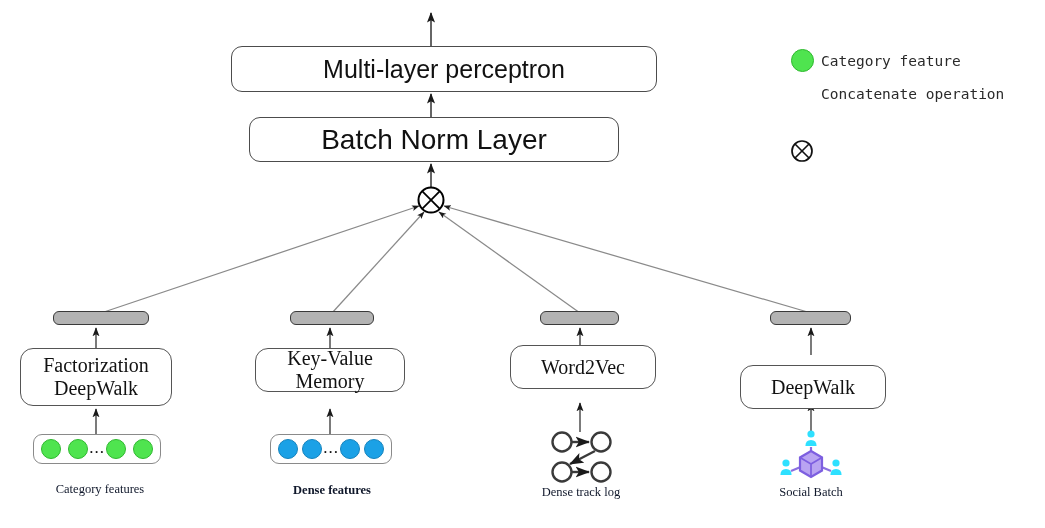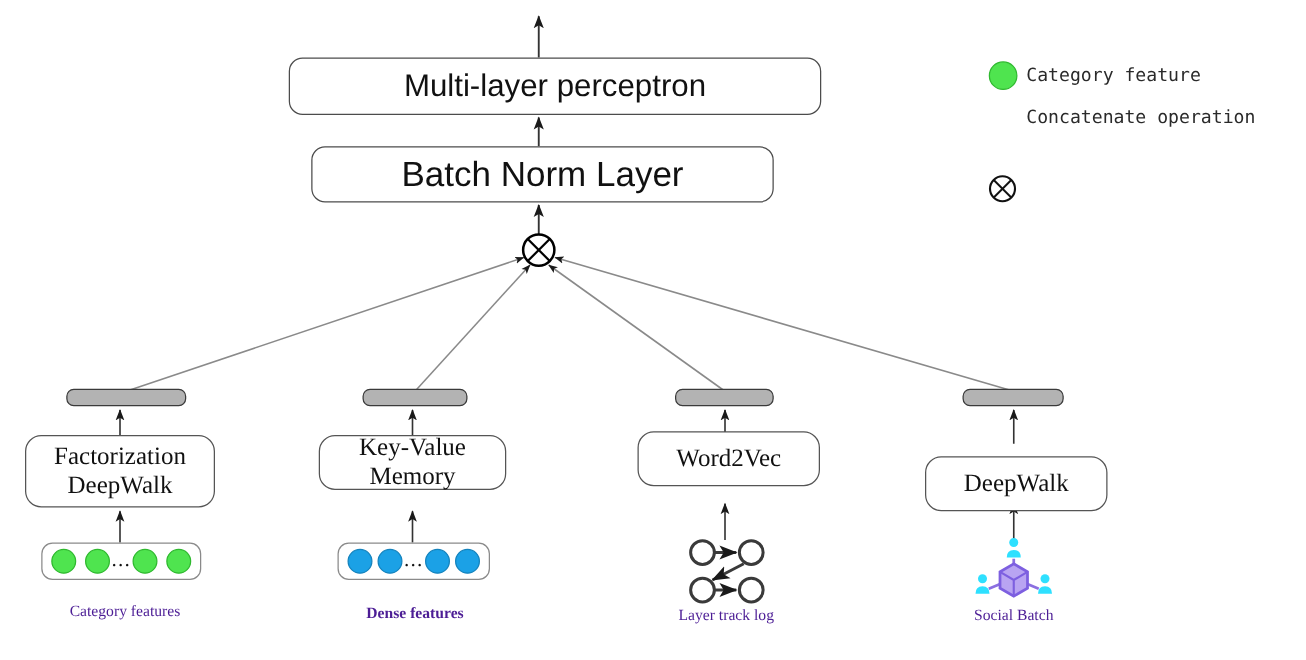--- a/index.html
+++ b/index.html
@@ -76,21 +76,21 @@
     font-size:17px;color:#111;letter-spacing:1px;
     line-height:1;margin:0 1px;
     transform:translateY(-2px);
   }
   .pill .sp{flex:1 1 auto;}
 
   
   .caption{
     position:absolute;
     font-family:"Liberation Serif", serif;
-    font-size:12.5px;color:#4c1d95;
+    font-size:12.5px;color:#0f172a;
     text-align:center;white-space:nowrap;
   }
   #cap-cat{left:0px;top:482px;width:200px;}
   #cap-den{left:232px;top:483px;width:200px;font-weight:bold;}
   #cap-utl{left:481px;top:485px;width:200px;}
   #cap-sg{left:711px;top:485px;width:200px;}
 
   
   #legend{position:absolute;left:791px;top:44px;width:250px;}
   .leg-row{display:flex;align-items:center;height:33px;}
@@ -237,21 +237,21 @@
     <span class="sp"></span>
     <span class="dot blue"></span>
     <span class="ell">...</span>
     <span class="dot blue"></span>
     <span class="sp"></span>
     <span class="dot blue"></span>
   </div>
 
   <div class="caption" id="cap-cat">Category features</div>
   <div class="caption" id="cap-den">Dense features</div>
-  <div class="caption" id="cap-utl">Layer track log</div>
+  <div class="caption" id="cap-utl">Dense track log</div>
   <div class="caption" id="cap-sg">Social Batch</div>
 
   <div id="legend">
     <div class="leg-row">
       <span class="leg-mark">
           <span class="leg-dot green"></span>
         </span>
       <span class="leg-txt">Category feature</span>
     </div>
     <div class="leg-row">

